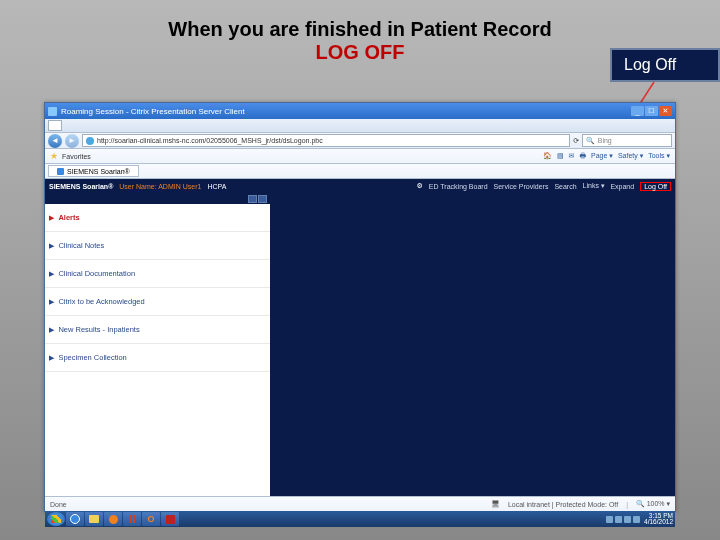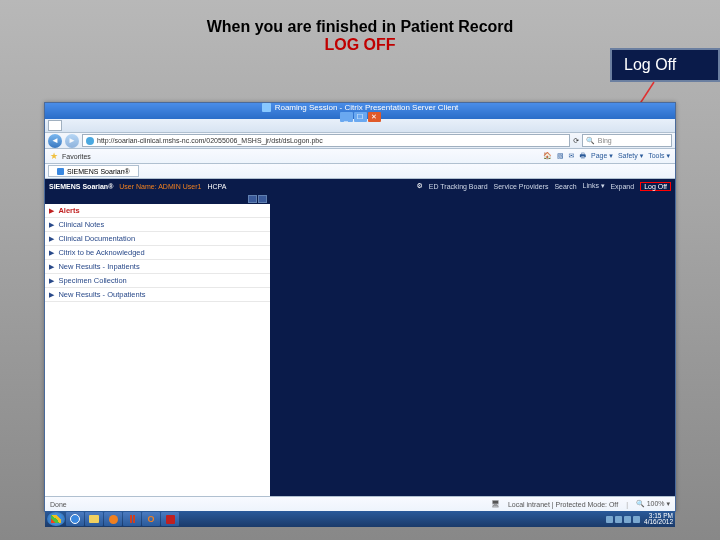--- a/index.html
+++ b/index.html
@@ -8,21 +8,21 @@
     height: 540px;
     background: linear-gradient(to bottom, #b8b8b8 0%, #888888 100%);
     font-family: Arial, sans-serif;
     position: relative;
     overflow: hidden;
   }
   .slide-title {
     text-align: center;
     padding-top: 18px;
     font-weight: bold;
-    font-size: 16px;
+    font-size: 20px;
     color: #000;
   }
   .slide-title .line1 { display: block; }
   .slide-title .logoff { color: #c00000; display: block; }
   .slide-title .line3 { display: block; }
   .callout {
     position: absolute;
     top: 48px;
     right: 0;
     width: 110px;
@@ -53,21 +53,20 @@
   }
   .win-titlebar {
     height: 16px;
     background: linear-gradient(to bottom, #4a8de8 0%, #2a6dc8 100%);
     display: flex;
     align-items: center;
     justify-content: space-between;
     padding: 0 3px;
     color: #fff;
     font-size: 8px;
-    flex-direction: column;
   }
   .win-titlebar .titletext { display: flex; align-items: center; gap: 4px; }
   .win-titlebar .win-icon { width: 9px; height: 9px; background: #88c8ff; border-radius: 1px; }
   .win-titlebar .win-ctrls { display: flex; gap: 1px; }
   .win-titlebar .win-ctrl { width: 13px; height: 10px; background: #6aa8f0; border-radius: 1px; display: flex; align-items: center; justify-content: center; font-size: 7px; }
   .win-titlebar .win-close { background: #e05a2a; }
   
   .ie-toolbar {
     height: 14px;
     background: linear-gradient(to bottom, #e8f0fa, #d8e4f2);
@@ -173,21 +172,21 @@
     display: flex;
     justify-content: flex-end;
     align-items: center;
     padding: 0 3px;
   }
   .sidebar-topbar .ctrl { width: 9px; height: 8px; background: #3a5a9a; border: 1px solid #6080b0; margin-left: 1px; }
   .sidebar-item {
     display: flex;
     align-items: center;
     gap: 4px;
-    padding: 2px 4px;
+    padding: 9px 4px;
     font-size: 7.5px;
     color: #2a4a8a;
     border-bottom: 1px solid #e8e8e8;
   }
   .sidebar-item .arrow { font-size: 7px; color: #2a4a8a; }
   .sidebar-item.alert .lbl { color: #c02020; font-weight: bold; }
   .sidebar-item.alert .arrow { color: #c02020; }
   
   .main-area { flex: 1; background: #0a1b4a; }
   
@@ -374,24 +373,20 @@
         <span class="lbl">Citrix to be Acknowledged</span>
       </div>
       <div class="sidebar-item">
         <span class="arrow">▶</span>
         <span class="lbl">New Results - Inpatients</span>
       </div>
       <div class="sidebar-item">
         <span class="arrow">▶</span>
         <span class="lbl">Specimen Collection</span>
       </div>
-      <div class="sidebar-item">
-        <span class="arrow">▶</span>
-        <span class="lbl">New Results - Outpatients</span>
-      </div>
     </div>
     <div class="main-area"></div>
   </div>
 
   <div class="status-row">
     <span>Done</span>
     <div class="right">
       <span>🖥</span>
       <span>Local intranet | Protected Mode: Off</span>
       <span class="sep">|</span>

